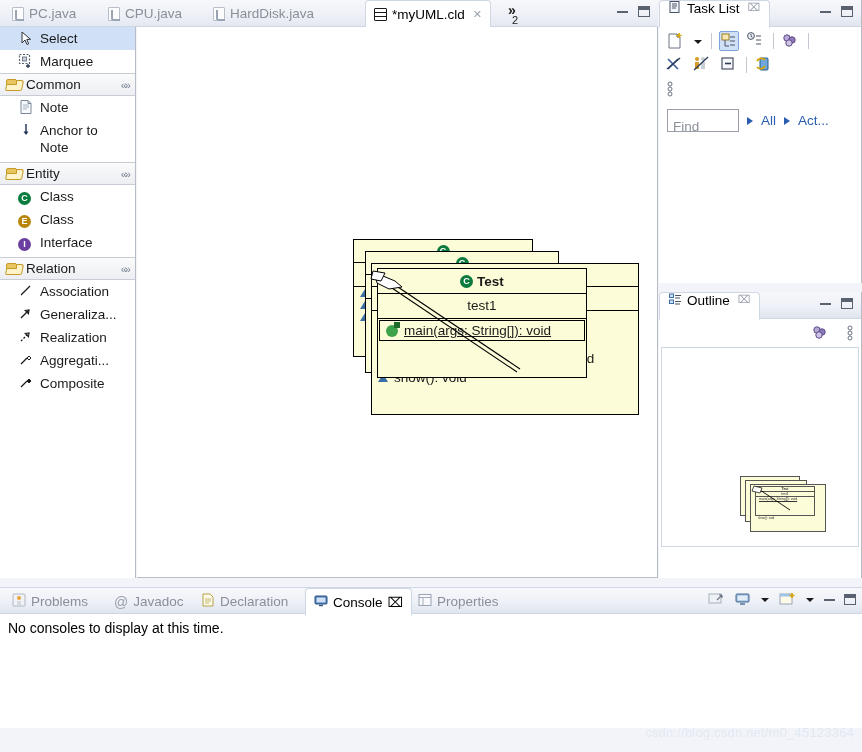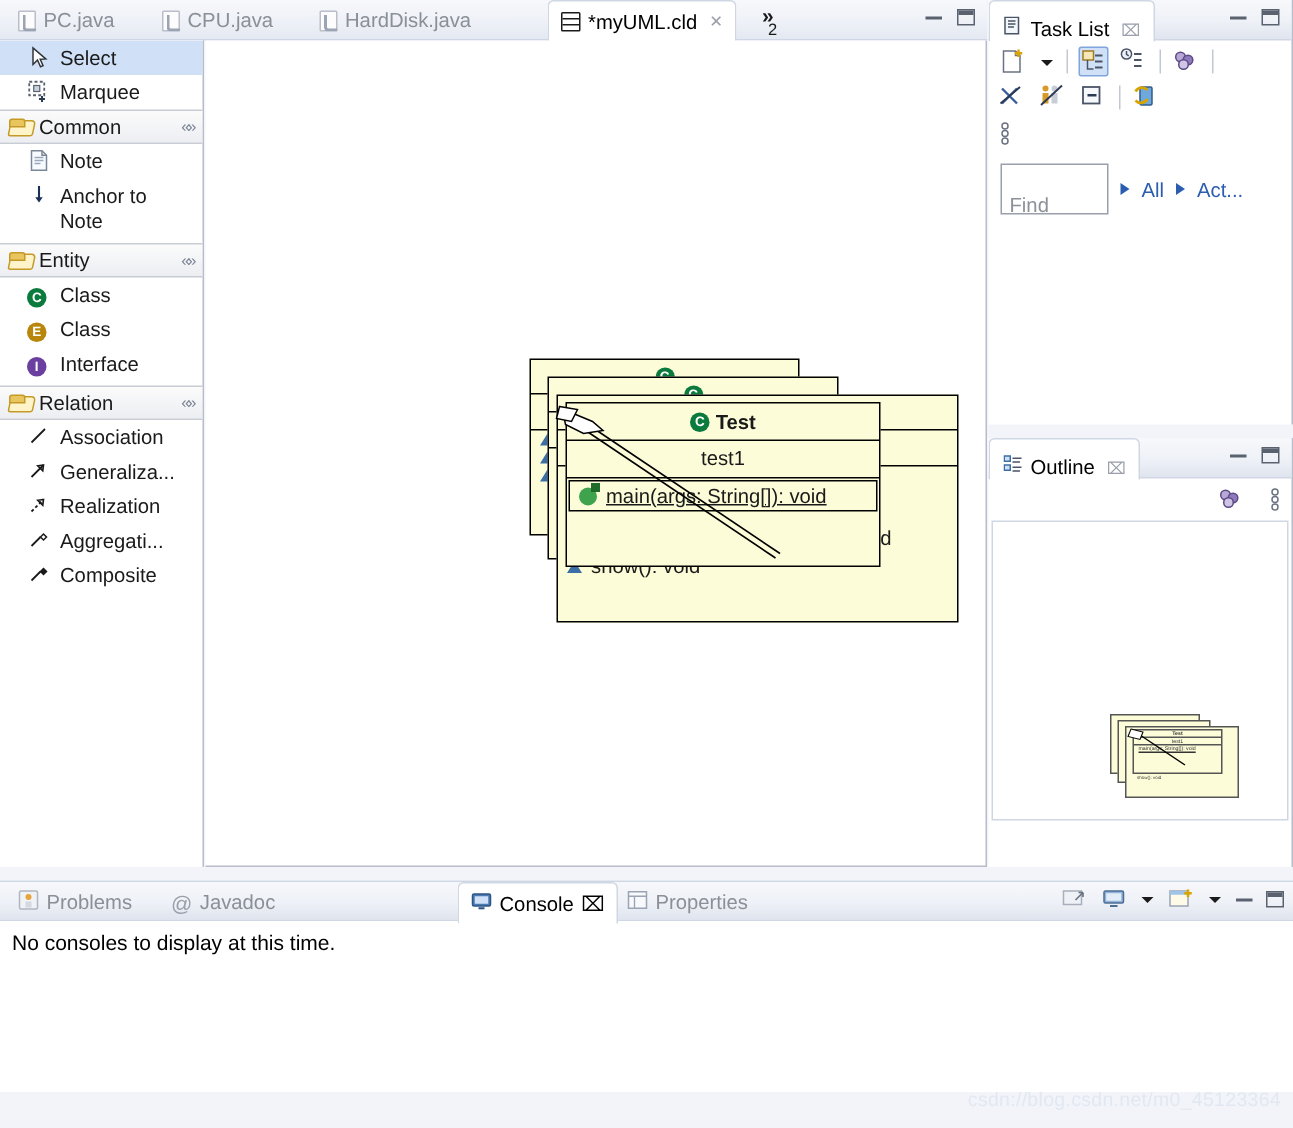--- a/index.html
+++ b/index.html
@@ -142,33 +142,33 @@
   }
 
   
   .vpanel{ position:absolute; background:#ffffff; }
   .vtabbar{
     height:27px;
     background: linear-gradient(to bottom,#f7f8fb 0%, #eef1f7 55%, #dfe4ee 100%);
     position:relative; border-bottom:1px solid #cfd6e4;
   }
   .vtab{
-    position:absolute;left:0;top:0;height:28px;display:flex;align-items:flex-end;gap:5px;
+    position:absolute;left:0;top:0;height:28px;display:flex;align-items:flex-start;gap:5px;
     padding:0 9px; background:#ffffff; border:1px solid #cfd6e4;border-bottom:1px solid #fff;
     border-top-left-radius:4px;border-top-right-radius:4px; font-size:13.5px;
   }
   .vtab .tabclose{font-size:11px;color:#9aa0ab;margin-left:3px;}
   .vtoolbar{ border-bottom:1px solid #d7dbe3; padding:4px 6px; display:flex; align-items:center; gap:7px;}
   .tbtn{ width:20px;height:20px;position:relative;display:inline-block;cursor:default;}
   .tbtn.on{ background:#cfe0f7; border:1px solid #7ea6dd; border-radius:2px;}
   .sep{ width:1px;height:16px;background:#c2c7d0;}
   .findrow{ display:flex; align-items:center; gap:8px; padding:6px 8px; }
   .findbox{
     width:72px;height:23px;border:1px solid #9aa0ab;background:#fff;
-    font-size:13.5px;color:#8c9199;padding:16px 5px;line-height:21px;
+    font-size:13.5px;color:#8c9199;padding:6px 5px;line-height:21px;
   }
   .lnk{ color:#2a5db0; font-size:13.5px; }
   .arrowr{
     width:0;height:0;border-top:4px solid transparent;border-bottom:4px solid transparent;
     border-left:6px solid #2a5db0;
   }
 
   
   .outline-body{ background:#fff; position:relative; }
   .thumb-box{
@@ -606,20 +606,29 @@
               <circle cx="7" cy="5" r="2" fill="#e8a33d"></circle>
               <rect x="5" y="8" width="4" height="4" fill="#d4d8e0"></rect>
             </svg>
         </span>
         <span>Problems</span>
       </div>
       <div class="btab" style="left:106px;">
         <span style="font-size:14px;color:#9aa0ab;">@</span>
         <span>Javadoc</span>
       </div>
+      <div class="btab" style="left:193px;">
+        <span>
+          <svg width="14" height="14" viewBox="0 0 14 14">
+              <path d="M2 1 h7 l3 3 v9 h-10 z" fill="#fdfbe8" stroke="#b7a14a" stroke-width="1"></path>
+              <path d="M4 6 h6 M4 8 h6 M4 10 h4" stroke="#c0b06a" stroke-width="0.9"></path>
+            </svg>
+        </span>
+        <span>Declaration</span>
+      </div>
       <div class="btab active" style="left:305px;">
         <span>
           <svg width="14" height="14" viewBox="0 0 14 14">
               <rect x="1" y="2" width="12" height="8" rx="1" fill="#4a7bb5" stroke="#2f5583" stroke-width="1"></rect>
               <rect x="2.5" y="3.5" width="9" height="5" fill="#cfe0f7"></rect>
               <path d="M5 11.5 h4" stroke="#2f5583" stroke-width="1.4"></path>
             </svg>
         </span>
         <span>Console</span>
         <span class="tabclose">⌧</span>

